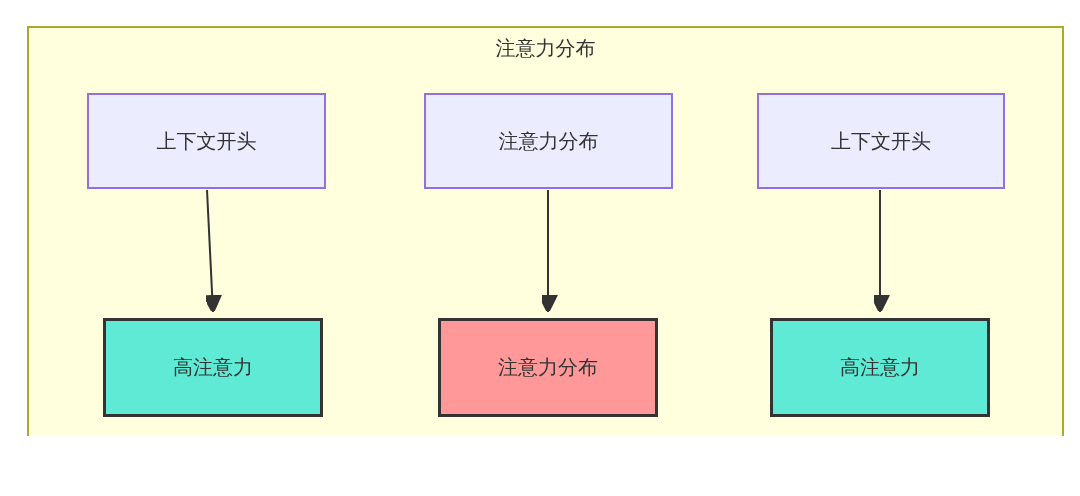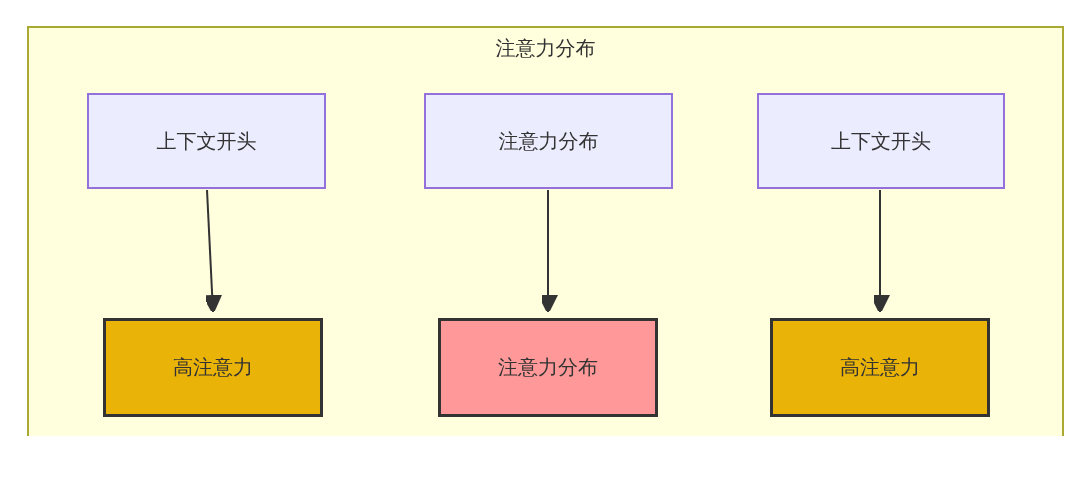--- a/index.html
+++ b/index.html
@@ -45,21 +45,21 @@
     color: #333333;
     text-align: center;
   }
   .node.ctx {
     background: #ececff;
     border: 2px solid #9370db;
   }
   .node.att {
     border: 3px solid #333333;
   }
-  .node.att.high { background: #eab308; }
+  .node.att.high { background: #5eead4; }
   .node.att.low  { background: #ff9999; }
 
   #ctx-0 { left: 87px;  top: 93px;  width: 239px; height: 96px; }
   #ctx-1 { left: 424px; top: 93px;  width: 249px; height: 96px; }
   #ctx-2 { left: 757px; top: 93px;  width: 248px; height: 96px; }
 
   #att-0 { left: 103px; top: 318px; width: 220px; height: 99px; }
   #att-1 { left: 438px; top: 318px; width: 220px; height: 99px; }
   #att-2 { left: 770px; top: 318px; width: 220px; height: 99px; }
 

